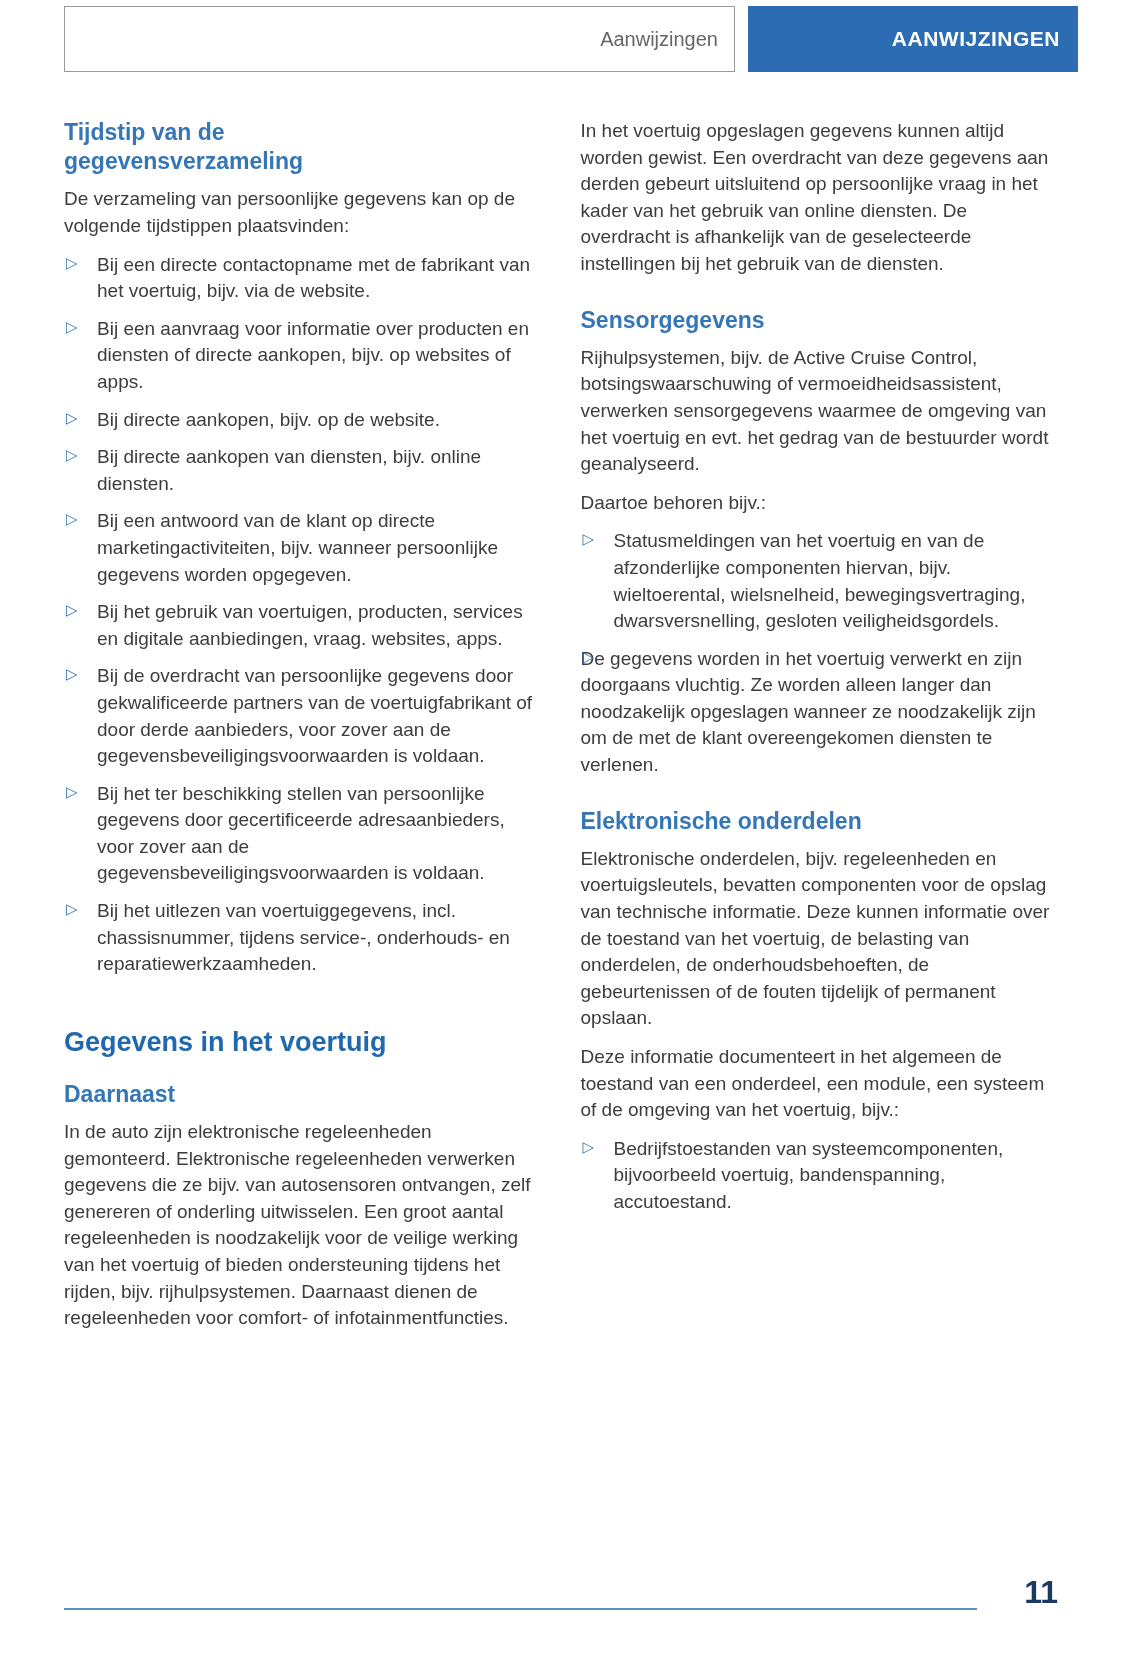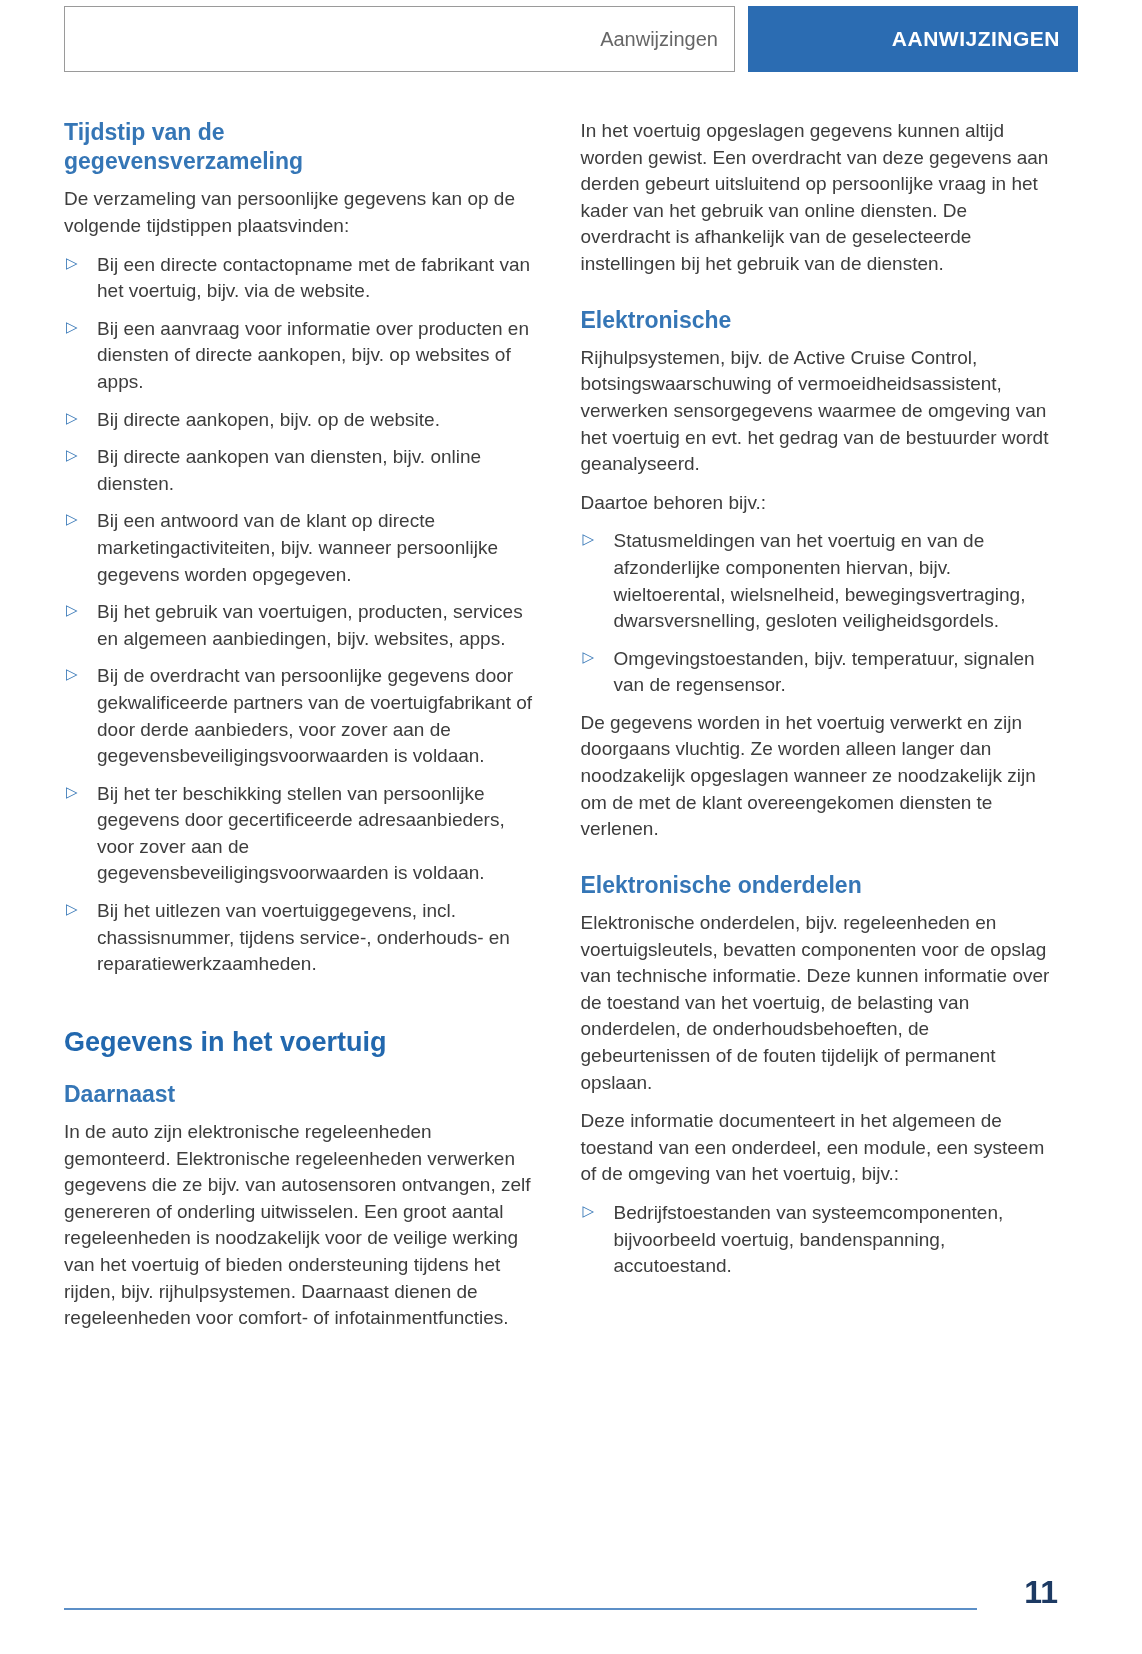--- a/index.html
+++ b/index.html
@@ -116,21 +116,21 @@
         <li>
           <span class="marker">▷</span>
           <span>Bij directe aankopen van diensten, bijv. online diensten.</span>
         </li>
         <li>
           <span class="marker">▷</span>
           <span>Bij een antwoord van de klant op directe marketingactiviteiten, bijv. wanneer persoonlijke gegevens worden opgegeven.</span>
         </li>
         <li>
           <span class="marker">▷</span>
-          <span>Bij het gebruik van voertuigen, producten, services en algemeen aanbiedingen, bijv. websites, apps.</span>
+          <span>Bij het gebruik van voertuigen, producten, services en digitale aanbiedingen, vraag. websites, apps.</span>
         </li>
         <li>
           <span class="marker">▷</span>
           <span>Bij de overdracht van persoonlijke gegevens door gekwalificeerde partners van de voertuigfabrikant of door derde aanbieders, voor zover aan de gegevensbeveiligingsvoorwaarden is voldaan.</span>
         </li>
         <li>
           <span class="marker">▷</span>
           <span>Bij het ter beschikking stellen van persoonlijke gegevens door gecertificeerde adresaanbieders, voor zover aan de gegevensbeveiligingsvoorwaarden is voldaan.</span>
         </li>
         <li>
@@ -140,32 +140,31 @@
       </ul>
 
       <h1 class="big">Gegevens in het voertuig</h1>
       <h2 class="section" style="margin-top:22px;">Daarnaast</h2>
       <p>In de auto zijn elektronische regeleenheden gemonteerd. Elektronische regeleenheden verwerken gegevens die ze bijv. van autosensoren ontvangen, zelf genereren of onderling uitwisselen. Een groot aantal regeleenheden is noodzakelijk voor de veilige werking van het voertuig of bieden ondersteuning tijdens het rijden, bijv. rijhulpsystemen. Daarnaast dienen de regeleenheden voor comfort- of infotainmentfuncties.</p>
     </div>
 
     <div class="col">
       <p>In het voertuig opgeslagen gegevens kunnen altijd worden gewist. Een overdracht van deze gegevens aan derden gebeurt uitsluitend op persoonlijke vraag in het kader van het gebruik van online diensten. De overdracht is afhankelijk van de geselecteerde instellingen bij het gebruik van de diensten.</p>
 
-      <h2 class="section">Elektronische</h2>
+      <h2 class="section">Sensorgegevens</h2>
       <p>Rijhulpsystemen, bijv. de Active Cruise Control, botsingswaarschuwing of vermoeidheidsassistent, verwerken sensorgegevens waarmee de omgeving van het voertuig en evt. het gedrag van de bestuurder wordt geanalyseerd.</p>
       <p>Daartoe behoren bijv.:</p>
 
       <ul class="bullets">
         <li>
           <span class="marker">▷</span>
           <span>Statusmeldingen van het voertuig en van de afzonderlijke componenten hiervan, bijv. wieltoerental, wielsnelheid, bewegingsvertraging, dwarsversnelling, gesloten veiligheidsgordels.</span>
         </li>
         <li>
           <span class="marker">▷</span>
-          <span>Omgevingstoestanden, bijv. temperatuur, signalen van de regensensor.</span>
         </li>
       </ul>
 
       <p>De gegevens worden in het voertuig verwerkt en zijn doorgaans vluchtig. Ze worden alleen langer dan noodzakelijk opgeslagen wanneer ze noodzakelijk zijn om de met de klant overeengekomen diensten te verlenen.</p>
 
       <h2 class="section">Elektronische onderdelen</h2>
       <p>Elektronische onderdelen, bijv. regeleenheden en voertuigsleutels, bevatten componenten voor de opslag van technische informatie. Deze kunnen informatie over de toestand van het voertuig, de belasting van onderdelen, de onderhoudsbehoeften, de gebeurtenissen of de fouten tijdelijk of permanent opslaan.</p>
       <p>Deze informatie documenteert in het algemeen de toestand van een onderdeel, een module, een systeem of de omgeving van het voertuig, bijv.:</p>
 
       <ul class="bullets">

